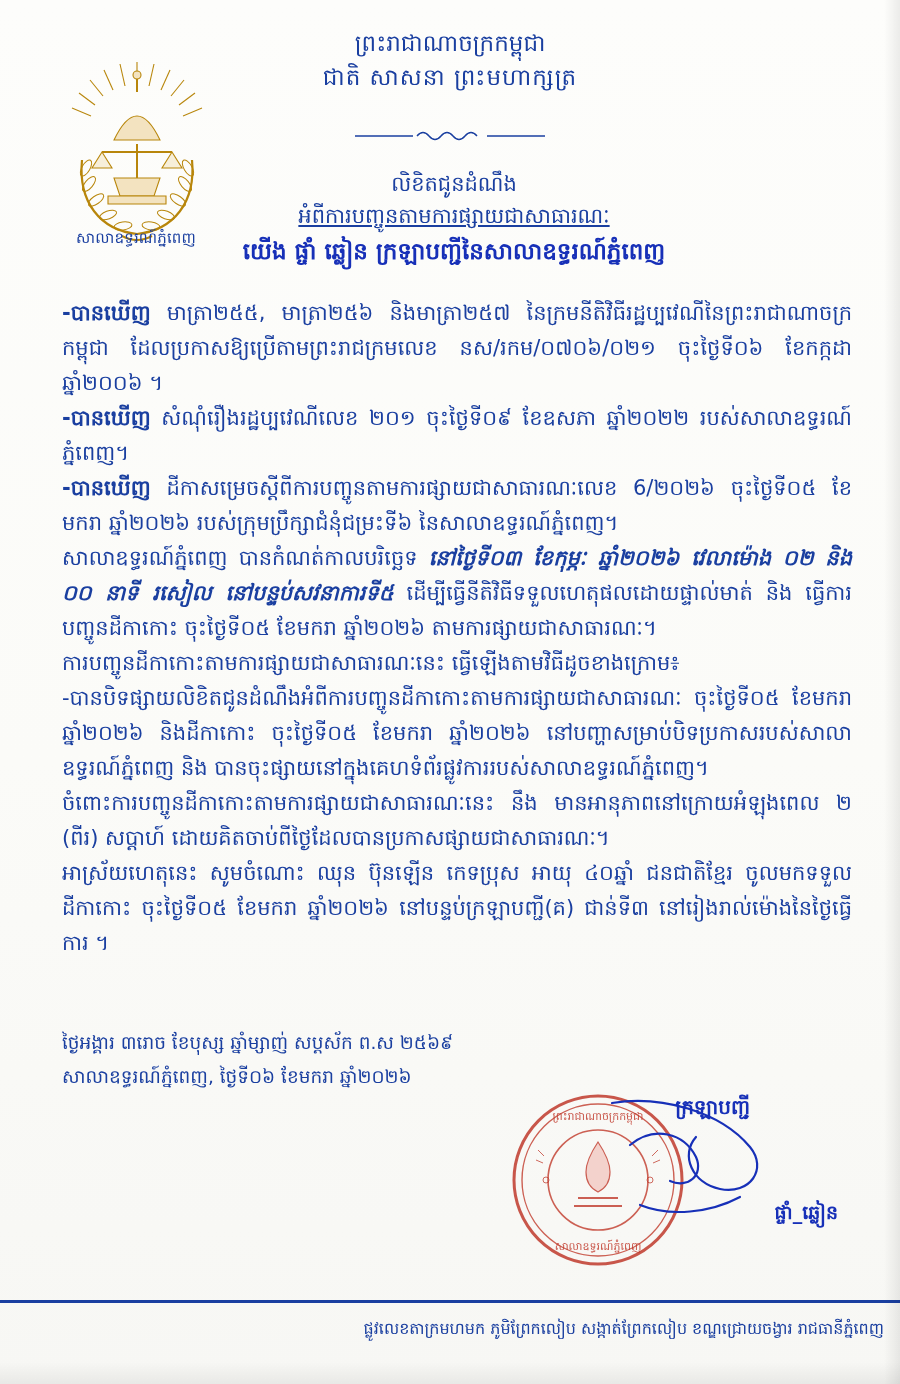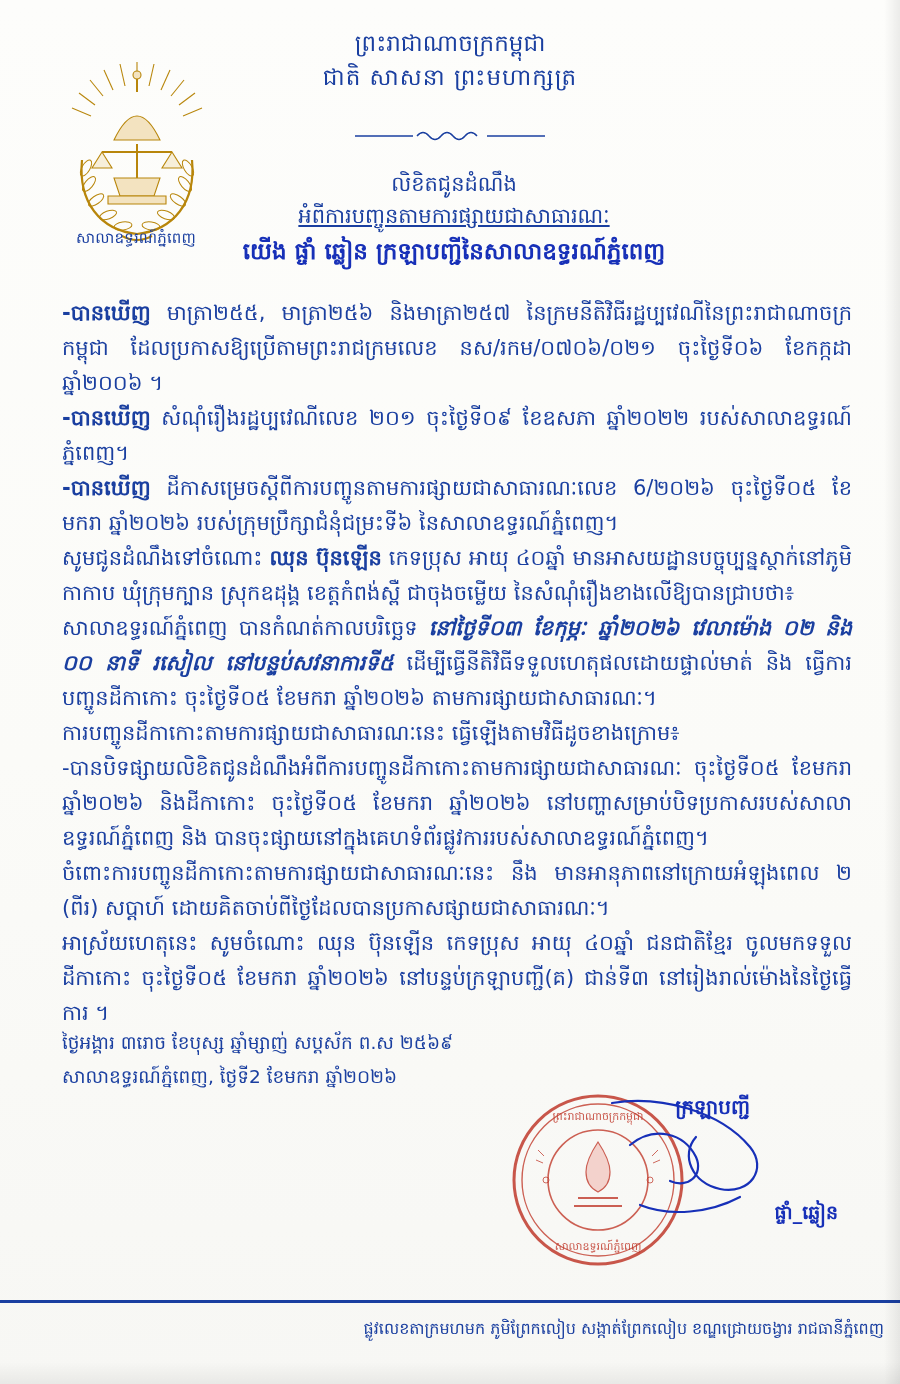--- a/index.html
+++ b/index.html
@@ -255,36 +255,35 @@
   </div>
 
   <div class="body">
 
     <p class="para indent"><span class="b">-បានឃើញ</span><span> មាត្រា២៥៥, មាត្រា២៥៦ និងមាត្រា២៥៧ នៃក្រមនីតិវិធីរដ្ឋប្បវេណីនៃព្រះរាជាណាចក្រកម្ពុជា ដែលប្រកាសឱ្យប្រើតាមព្រះរាជក្រមលេខ នស/រកម/០៧០៦/០២១ ចុះថ្ងៃទី០៦ ខែកក្កដា ឆ្នាំ២០០៦ ។</span></p>
 
     <p class="para indent"><span class="b">-បានឃើញ</span><span> សំណុំរឿងរដ្ឋប្បវេណីលេខ ២០១ ចុះថ្ងៃទី០៩ ខែឧសភា ឆ្នាំ២០២២ របស់សាលាឧទ្ធរណ៍ភ្នំពេញ។</span></p>
 
     <p class="para indent"><span class="b">-បានឃើញ</span><span> ដីកាសម្រេចស្តីពីការបញ្ចូនតាមការផ្សាយជាសាធារណៈលេខ 6/២០២៦ ចុះថ្ងៃទី០៥ ខែមករា ឆ្នាំ២០២៦ របស់ក្រុមប្រឹក្សាជំនុំជម្រះទី៦ នៃសាលាឧទ្ធរណ៍ភ្នំពេញ។</span></p>
 
-    <p class="para indent"><span>សូមជូនដំណឹងទៅចំណោះ </span><span class="b">ឈុន ប៊ុនឡេីន</span><span> កេទប្រុស អាយុ ៤០ឆ្នាំ មានអាសយដ្ឋានបច្ចុប្បន្នស្ថាក់នៅភូមិកាកាប ឃុំក្រុមក្បាន ស្រុកឧដុង្គ ខេត្តកំពង់ស្ពឺ ជាចុងចម្លើយ នៃសំណុំរឿងខាងលើឱ្យបានជ្រាបថា៖</span></p>
 
     <p class="para indent"><span>សាលាឧទ្ធរណ៍ភ្នំពេញ បានកំណត់កាលបរិច្ឆេទ </span><span class="bi">នៅថ្ងៃទី០៣ ខែកុម្ភៈ ឆ្នាំ២០២៦ វេលាម៉ោង ០២ និង ០០ នាទី រសៀល នៅបន្ទប់សវនាការទី៥</span><span> ដើម្បីធ្វើនីតិវិធីទទួលហេតុផលដោយផ្ទាល់មាត់ និង ធ្វើការបញ្ចូនដីកាកោះ ចុះថ្ងៃទី០៥ ខែមករា ឆ្នាំ២០២៦ តាមការផ្សាយជាសាធារណៈ។</span></p>
 
     <p class="para indent">ការបញ្ចូនដីកាកោះតាមការផ្សាយជាសាធារណៈនេះ ធ្វើឡើងតាមវិធីដូចខាងក្រោម៖</p>
 
     <p class="para indent">-បានបិទផ្សាយលិខិតជូនដំណឹងអំពីការបញ្ចូនដីកាកោះតាមការផ្សាយជាសាធារណៈ ចុះថ្ងៃទី០៥ ខែមករា ឆ្នាំ២០២៦ និងដីកាកោះ ចុះថ្ងៃទី០៥ ខែមករា ឆ្នាំ២០២៦ នៅបញ្ហាសម្រាប់បិទប្រកាសរបស់សាលាឧទ្ធរណ៍ភ្នំពេញ និង បានចុះផ្សាយនៅក្នុងគេហទំព័រផ្លូវការរបស់សាលាឧទ្ធរណ៍ភ្នំពេញ។</p>
 
     <p class="para indent">ចំពោះការបញ្ចូនដីកាកោះតាមការផ្សាយជាសាធារណៈនេះ នឹង មានអានុភាពនៅក្រោយអំឡុងពេល ២ (ពីរ) សប្តាហ៍ ដោយគិតចាប់ពីថ្ងៃដែលបានប្រកាសផ្សាយជាសាធារណៈ។</p>
 
     <p class="para indent">អាស្រ័យហេតុនេះ សូមចំណោះ ឈុន ប៊ុនឡេីន កេទប្រុស អាយុ ៤០ឆ្នាំ ជនជាតិខ្មែរ ចូលមកទទួលដីកាកោះ ចុះថ្ងៃទី០៥ ខែមករា ឆ្នាំ២០២៦ នៅបន្ទប់ក្រឡាបញ្ជី(គ) ជាន់ទី៣ នៅរៀងរាល់ម៉ោងនៃថ្ងៃធ្វើការ ។</p>
   </div>
 
   <div class="closing">
     <div>ថ្ងៃអង្គារ ៣រោច ខែបុស្ស ឆ្នាំម្សាញ់ សប្តស័ក ព.ស ២៥៦៩</div>
-    <div>សាលាឧទ្ធរណ៍ភ្នំពេញ, ថ្ងៃទី2 ខែមករា ឆ្នាំ២០២៦</div>
+    <div>សាលាឧទ្ធរណ៍ភ្នំពេញ, ថ្ងៃទី០៦ ខែមករា ឆ្នាំ២០២៦</div>
   </div>
 
   <div class="sig-title">ក្រឡាបញ្ជី</div>
 
   <div class="seal">
     <svg width="180" height="180" viewBox="0 0 180 180">
       <g stroke="#c0392b" fill="none">
         <circle cx="90" cy="90" r="84" stroke-width="3" opacity=".85"></circle>
         <circle cx="90" cy="90" r="76" stroke-width="1.4" opacity=".8"></circle>
         <circle cx="90" cy="90" r="50" stroke-width="1.6" opacity=".8"></circle>

